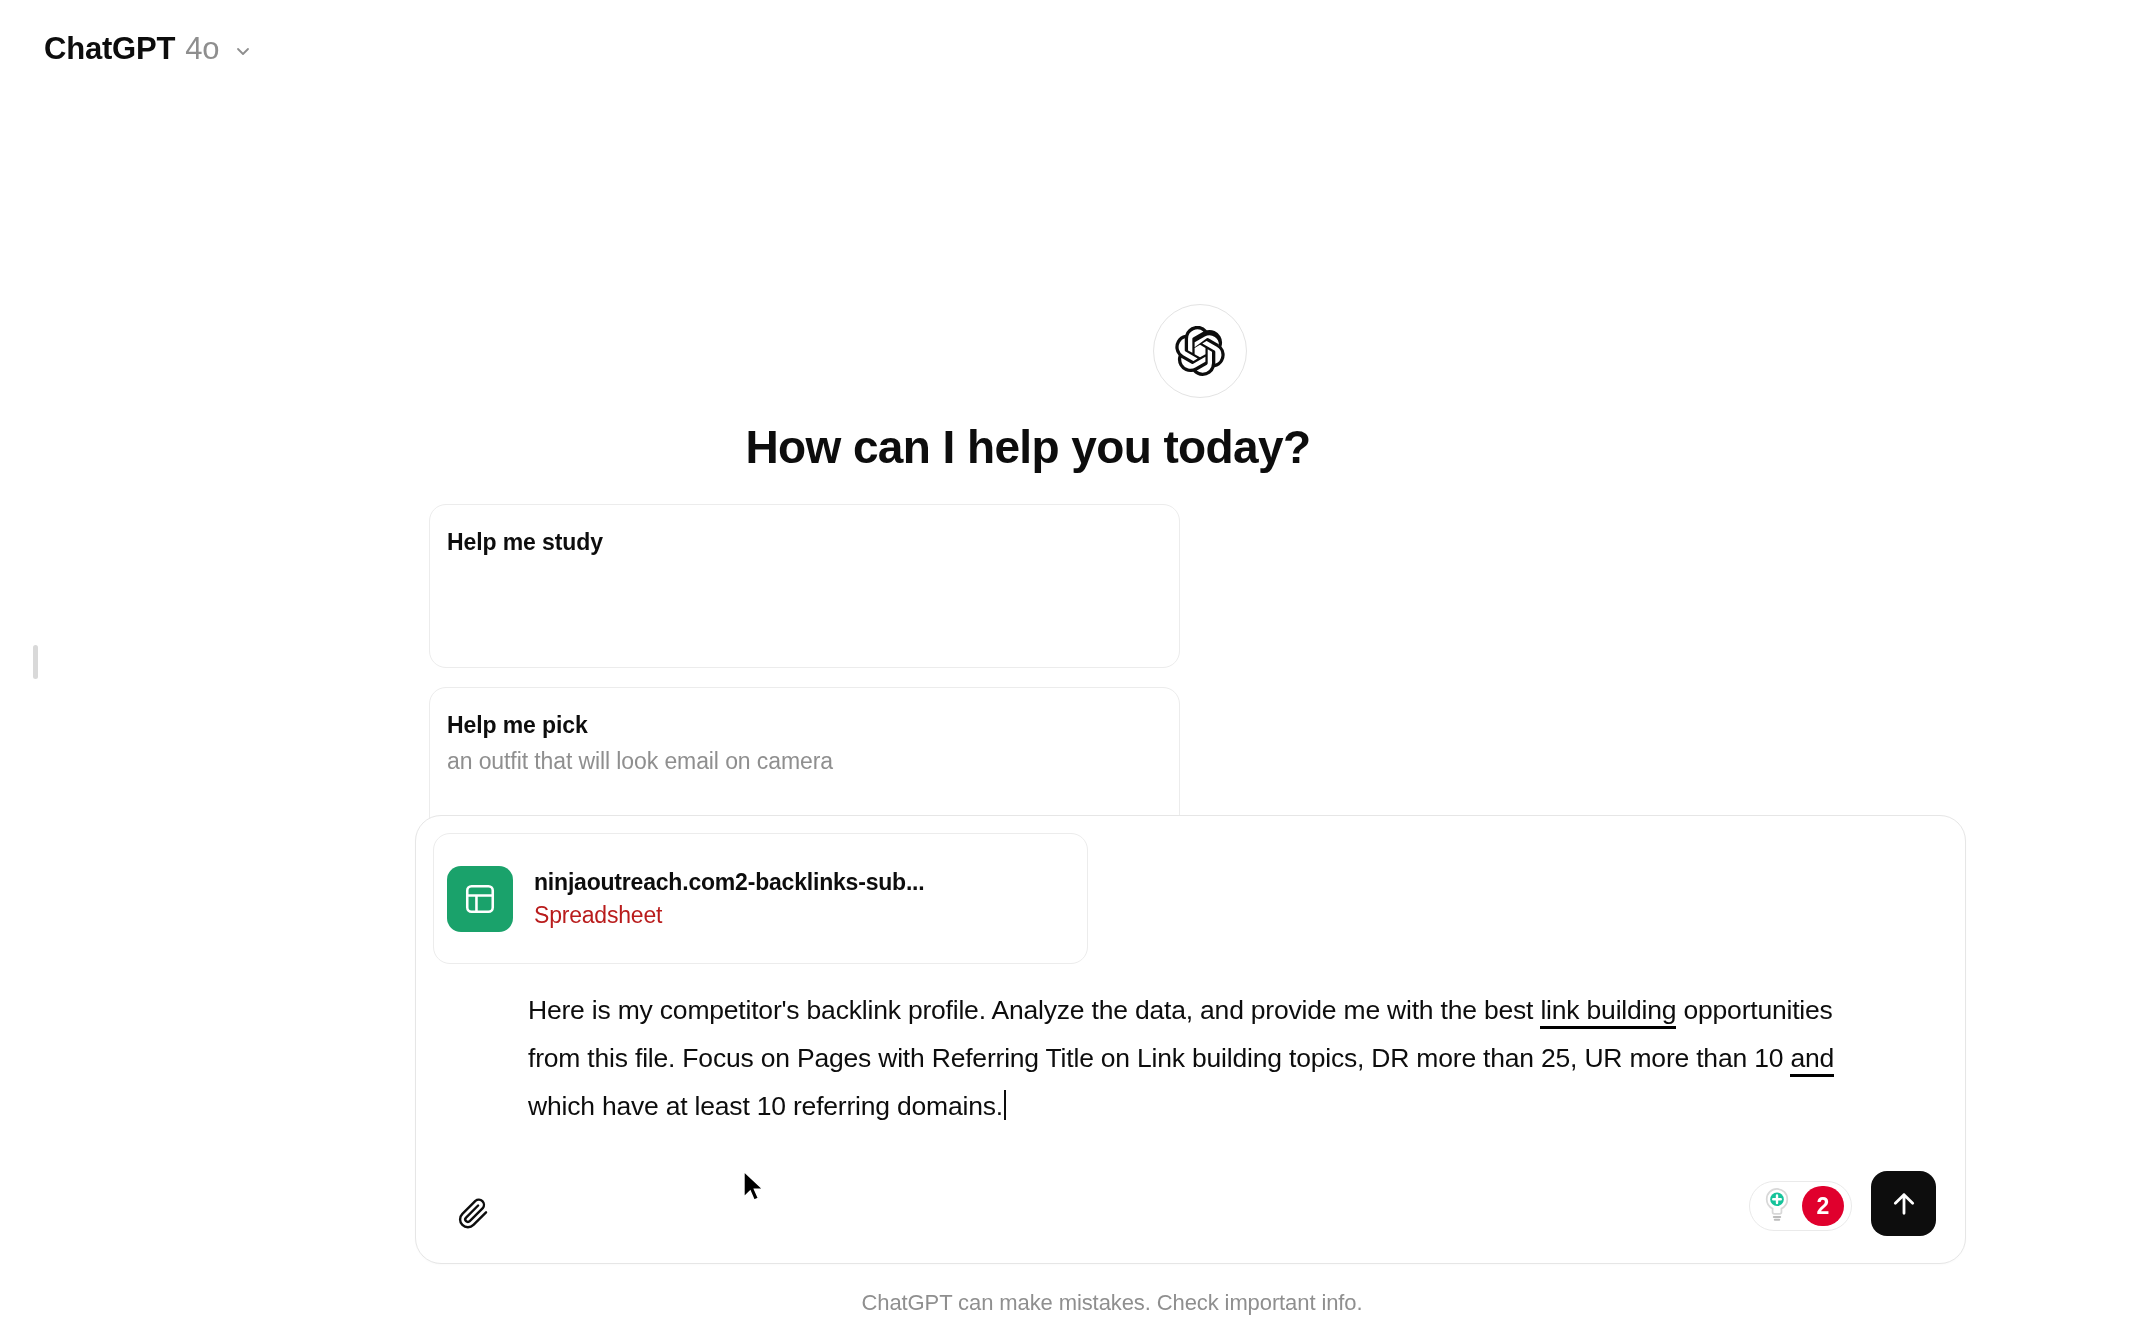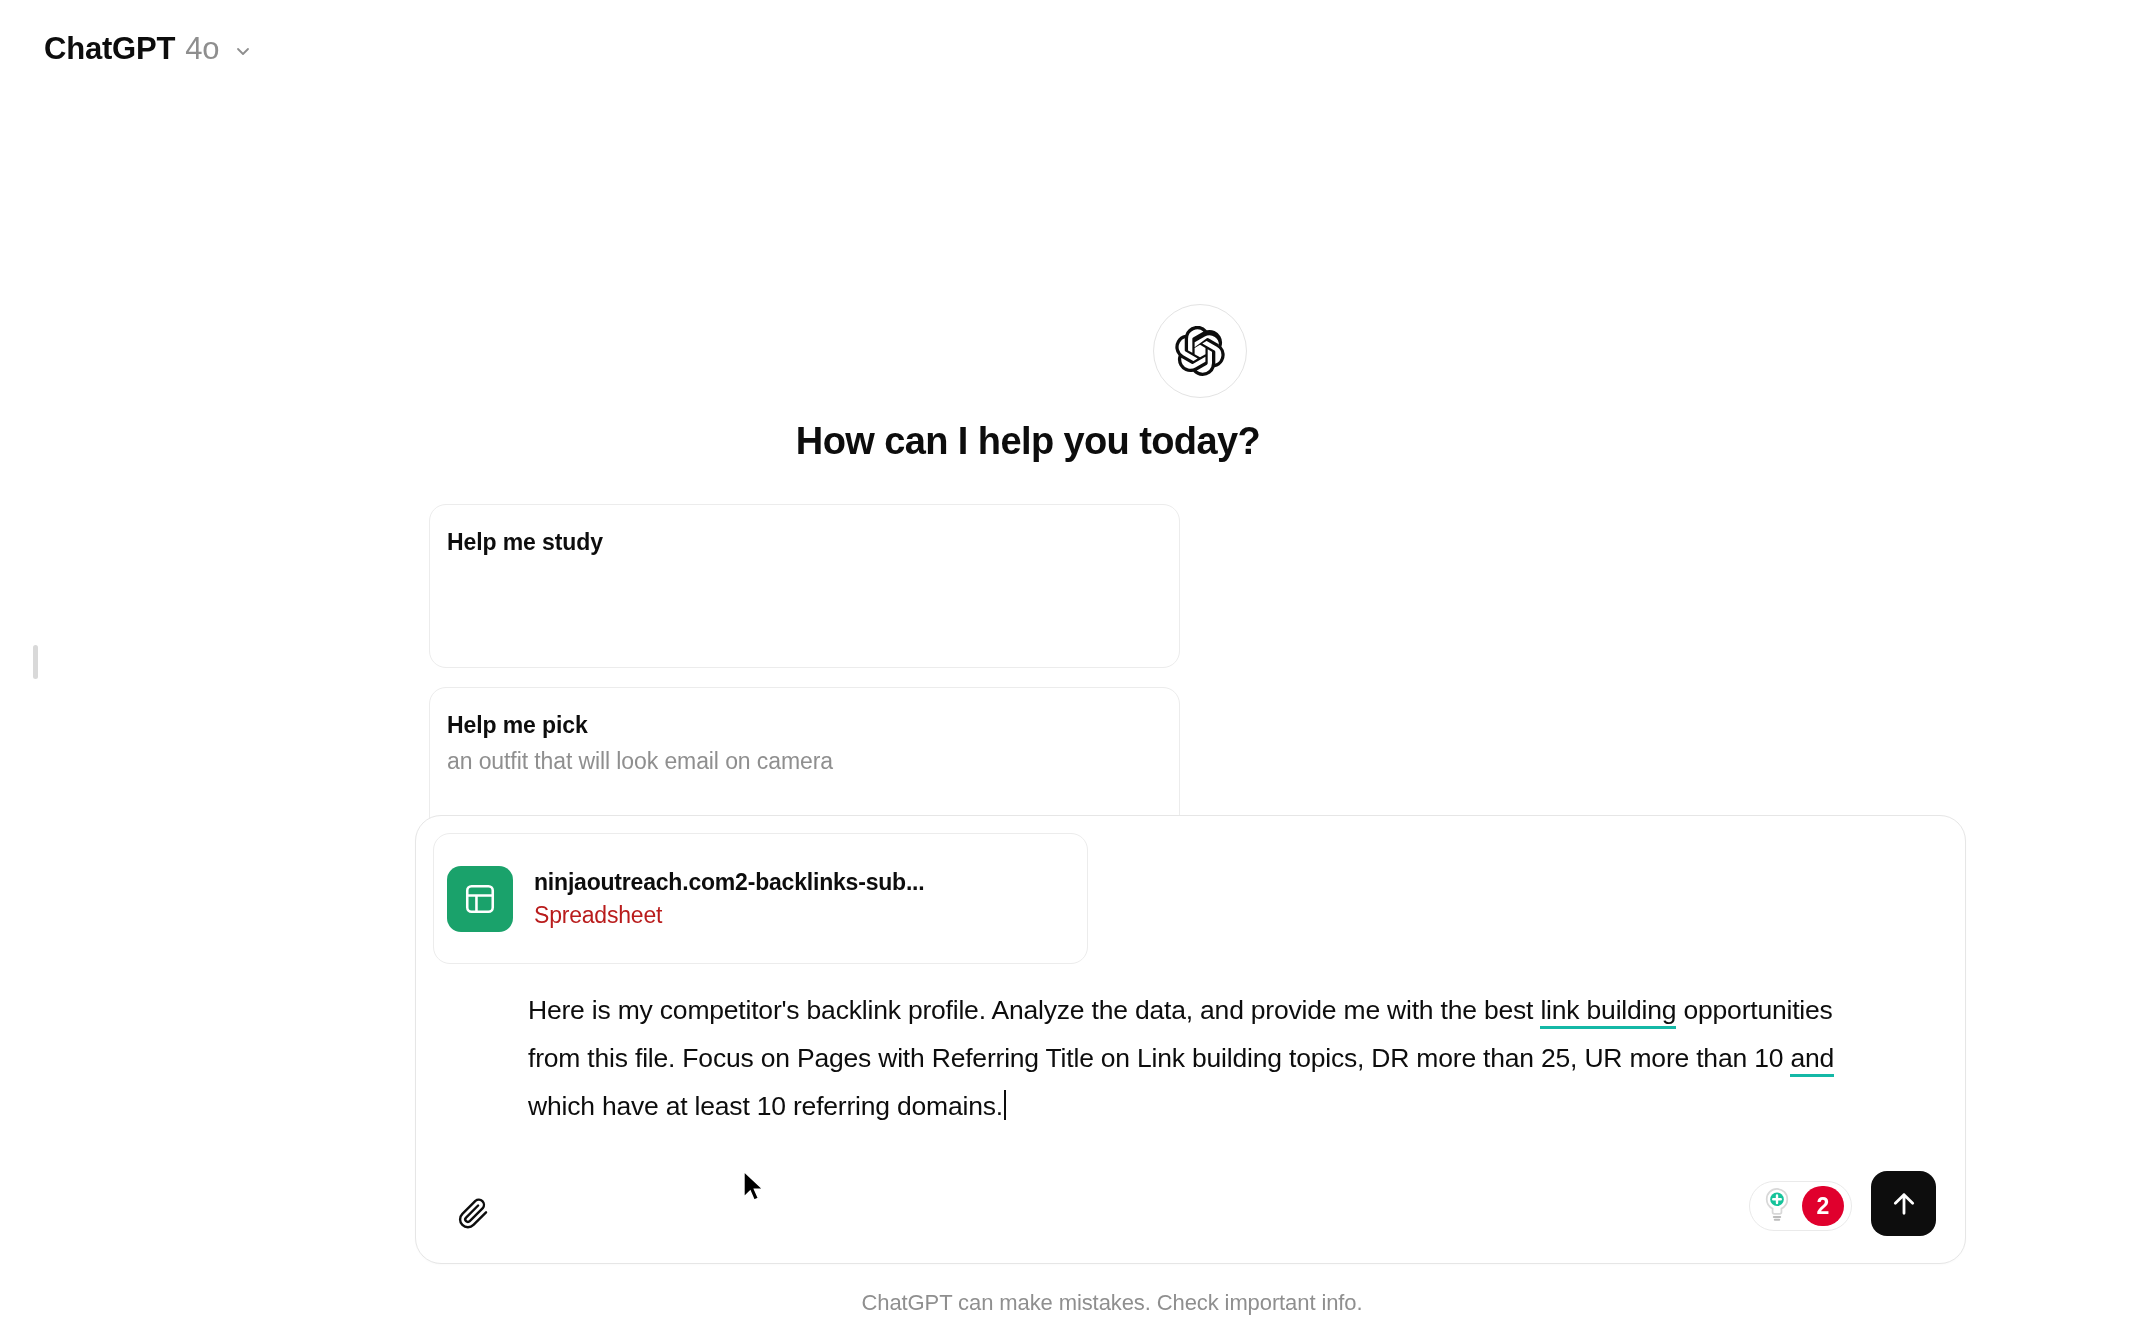--- a/index.html
+++ b/index.html
@@ -83,21 +83,21 @@
     align-items: center;
     justify-content: center;
   }
 
   .headline {
     position: absolute;
     left: 0;
     top: 420px;
     width: 2056px;
     text-align: center;
-    font-size: 38px;
+    font-size: 46px;
     font-weight: 700;
     color: #0d0d0d;
     letter-spacing: -0.6px;
   }
 
   
   .cards {
     position: absolute;
     left: 429px;
     top: 504px;
@@ -203,21 +203,21 @@
     left: 112px;
     top: 170px;
     width: 1310px;
     font-size: 26.5px;
     line-height: 48px;
     color: #0d0d0d;
     letter-spacing: -0.2px;
     white-space: pre-wrap;
   }
   .spell {
-    border-bottom: 3px solid #14b8a6;
+    border-bottom: 3px solid #000000;
     padding-bottom: 1px;
   }
   .caret {
     display: inline-block;
     width: 2px;
     height: 30px;
     background: #0d0d0d;
     vertical-align: -5px;
     margin-left: 1px;
   }

